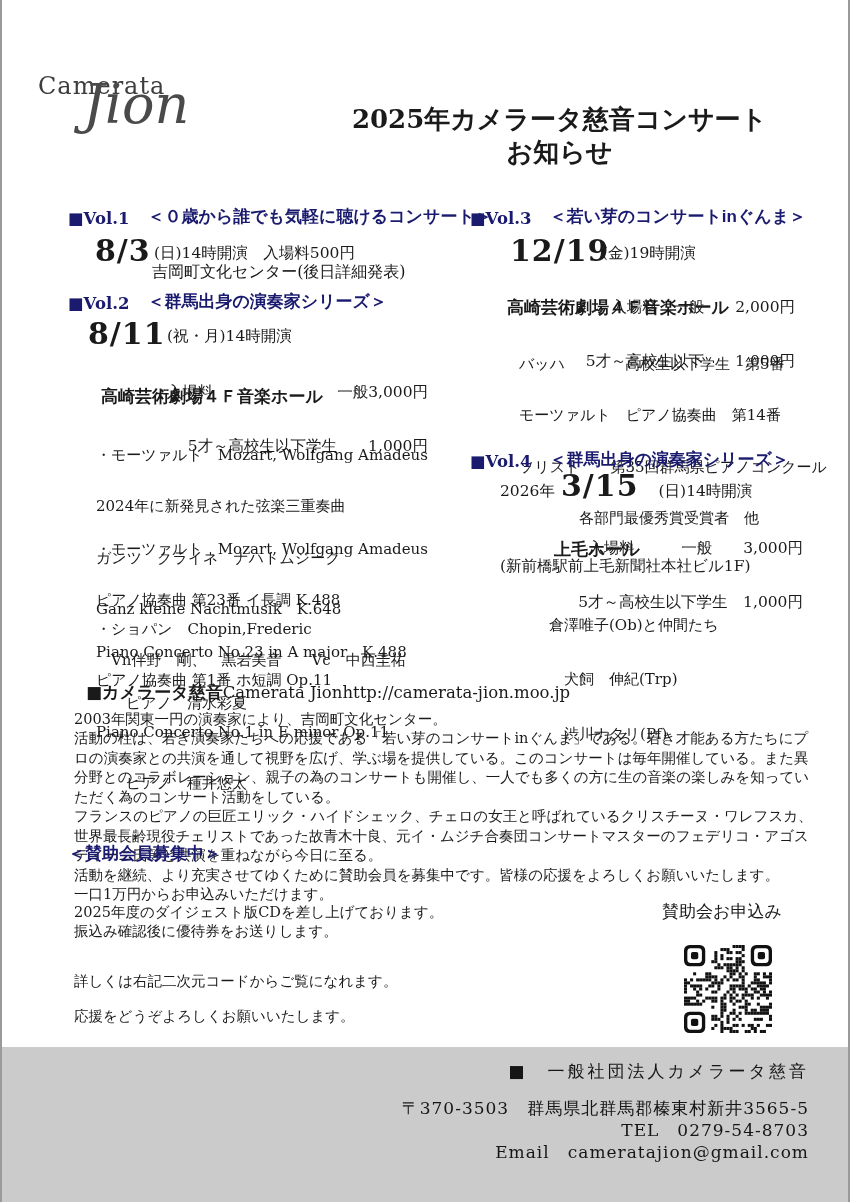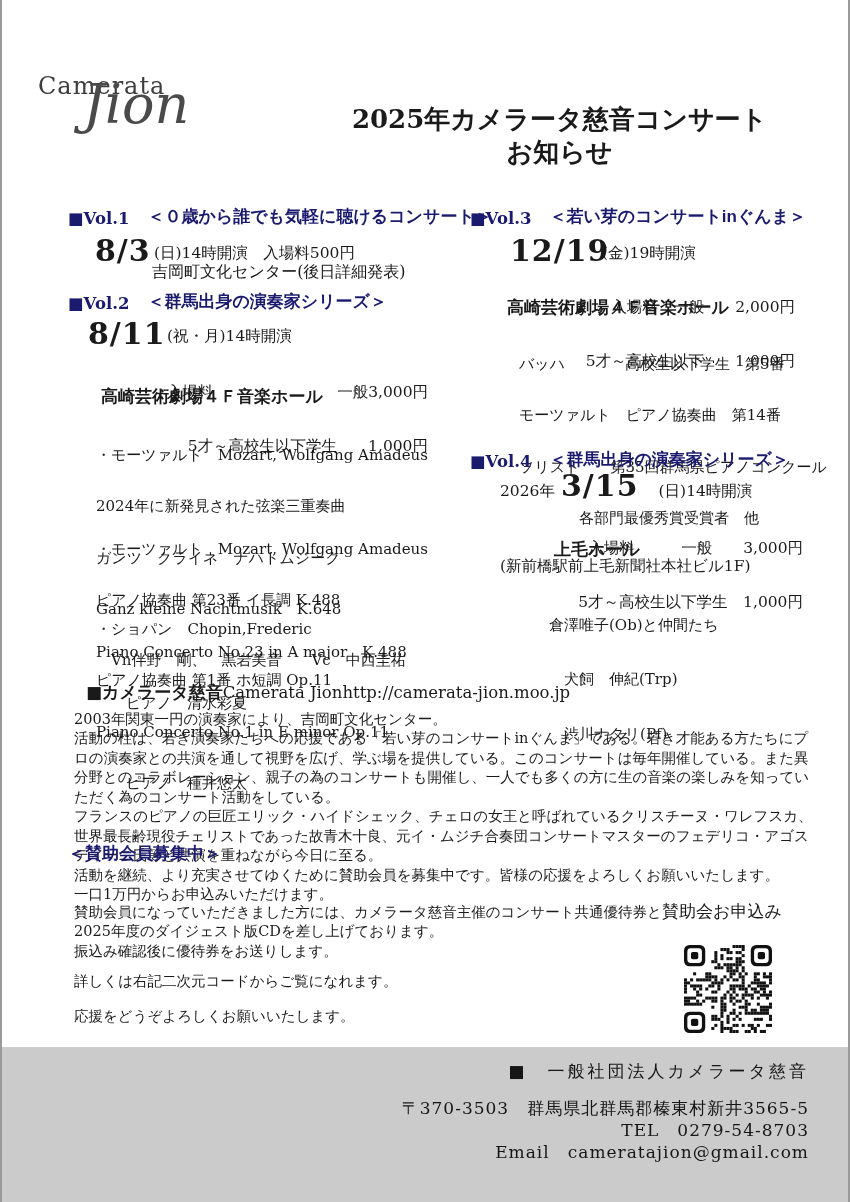--- a/index.html
+++ b/index.html
@@ -139,21 +139,20 @@
     <p>活動の柱は、若き演奏家たちへの応援である「若い芽のコンサートinぐんま」である。若き才能ある方たちにプロの演奏家との共演を通して視野を広げ、学ぶ場を提供している。このコンサートは毎年開催している。また異分野とのコラボレーション、親子の為のコンサートも開催し、一人でも多くの方に生の音楽の楽しみを知っていただく為のコンサート活動をしている。</p>
     <p>フランスのピアノの巨匠エリック・ハイドシェック、チェロの女王と呼ばれているクリスチーヌ・ワレフスカ、世界最長齢現役チェリストであった故青木十良、元イ・ムジチ合奏団コンサートマスターのフェデリコ・アゴスティーニ氏等と共演を重ねながら今日に至る。</p>
   </div>
 
   <div class="abs sup-head navy" style="left:66px;top:842px;">＜賛助会員募集中＞</div>
   <div class="abs para" style="left:72px;top:866px;">
     <p>活動を継続、より充実させてゆくために賛助会員を募集中です。皆様の応援をよろしくお願いいたします。</p>
     <p>一口1万円からお申込みいただけます。</p>
   </div>
   <div class="abs para" style="left:72px;top:903px;">
-    <p>賛助会員になっていただきました方には、カメラータ慈音主催のコンサート共通優待券と</p>
     <p>2025年度のダイジェスト版CDを差し上げております。</p>
     <p>振込み確認後に優待券をお送りします。</p>
   </div>
   <div class="abs para" style="left:72px;top:972px;">詳しくは右記二次元コードからご覧になれます。</div>
   <div class="abs para" style="left:72px;top:1007px;">応援をどうぞよろしくお願いいたします。</div>
 
   <div class="abs qr-label" style="left:660px;top:900px;">賛助会お申込み</div>
   <svg class="abs" style="left:682px;top:945px;" width="88" height="88" viewBox="0 0 29 29">
     <g fill="#111111">
       <rect x="0" y="0" width="7" height="7" rx="1.8"></rect>

